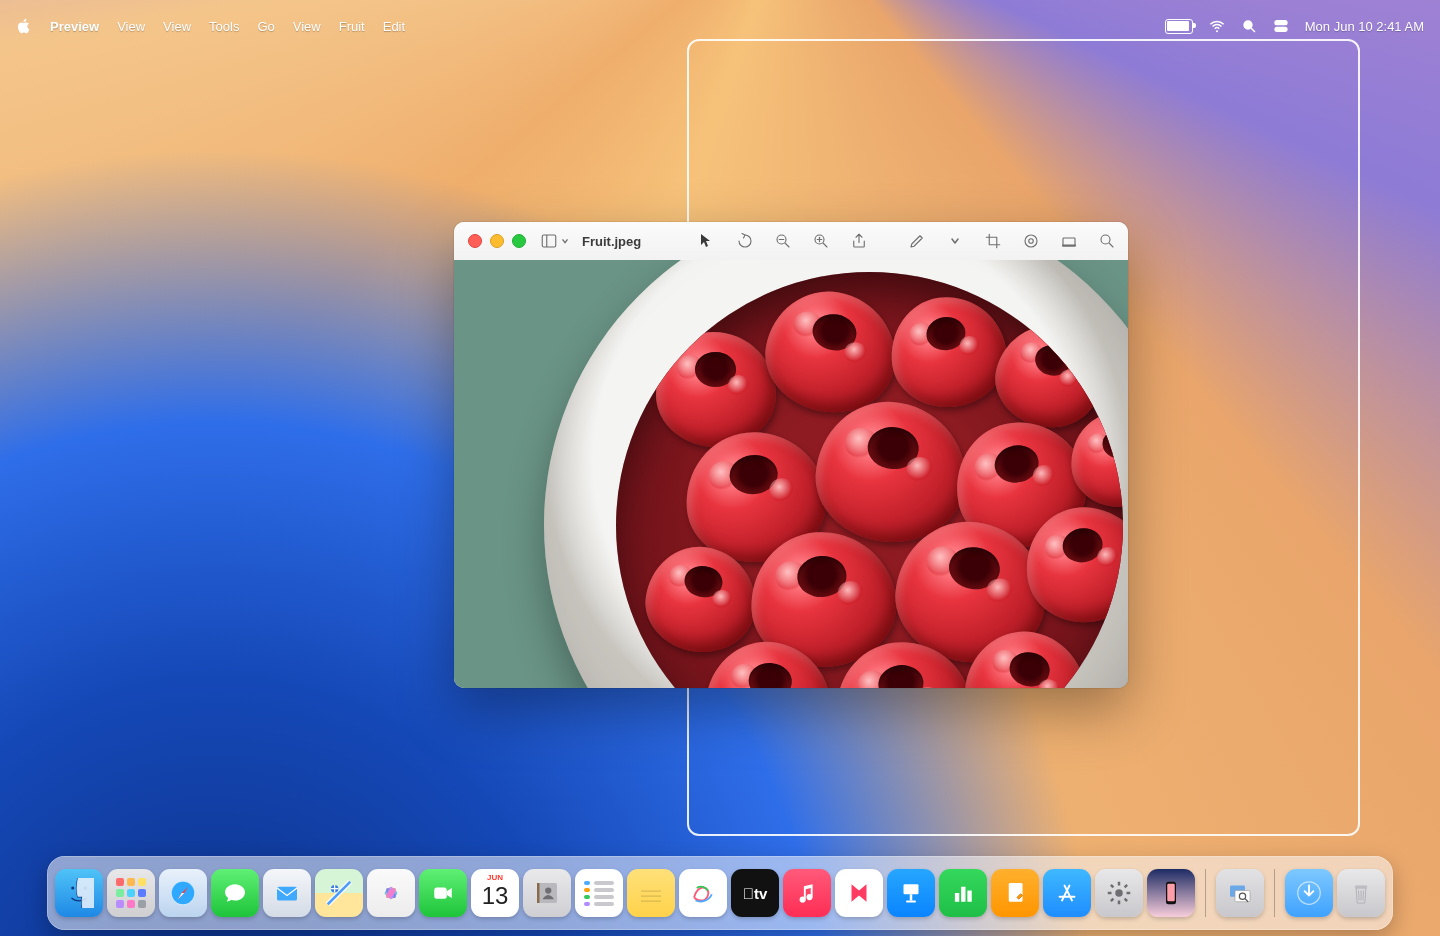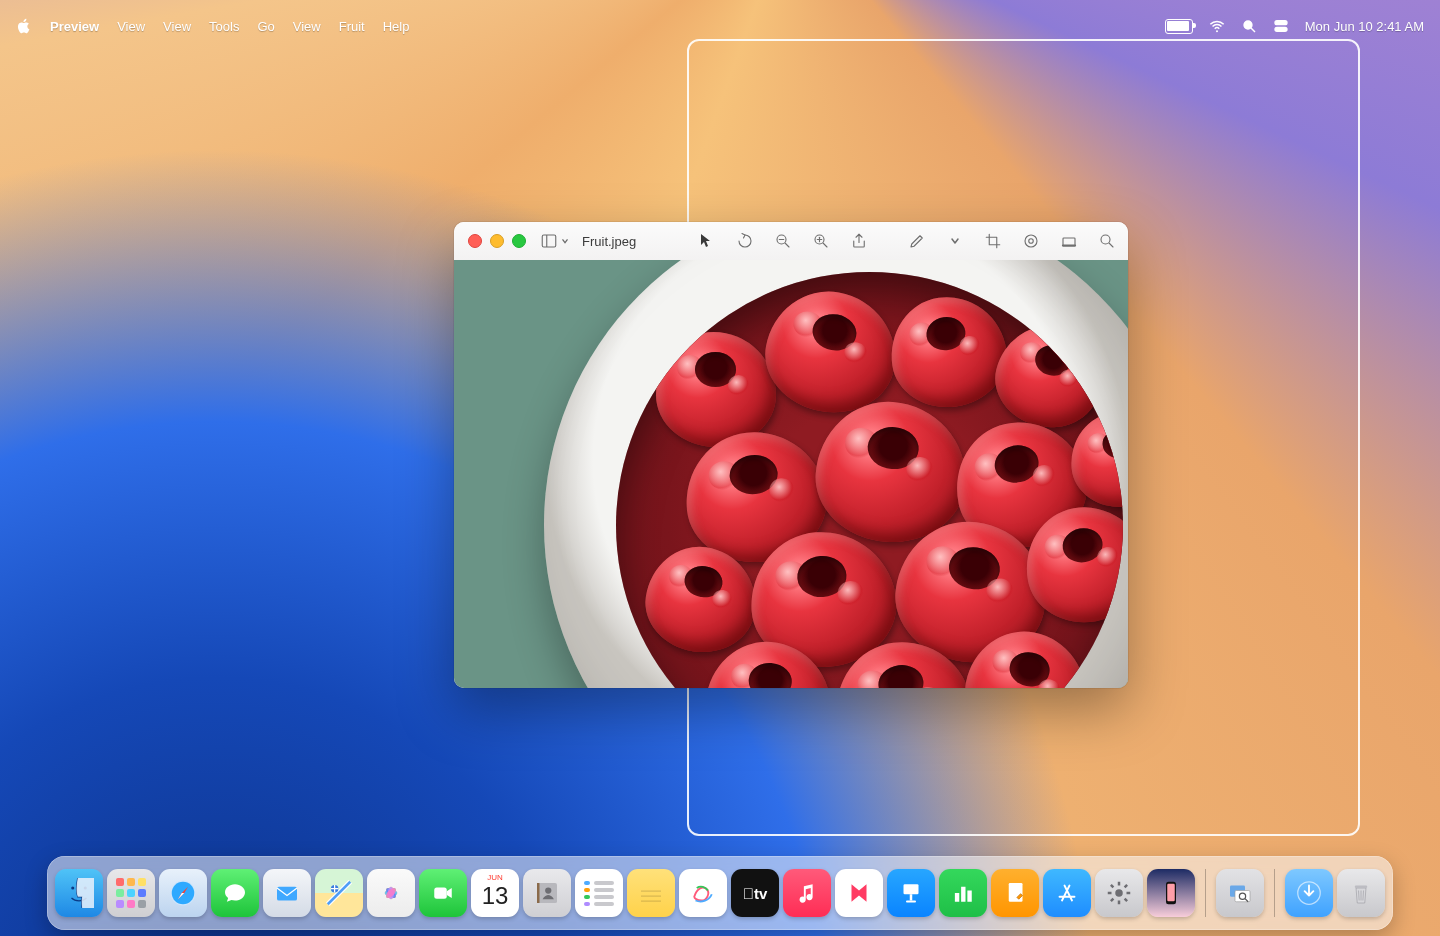--- a/index.html
+++ b/index.html
@@ -51,21 +51,21 @@
     border-bottom:1px solid #e2e1e0;
   }
   .traffic{display:flex;gap:8px;margin-right:14px}
   .traffic span{width:12px;height:12px;border-radius:50%;display:block}
   .tl-close{background:#ff5f57;border:.5px solid #e0443e}
   .tl-min{background:#febc2e;border:.5px solid #d89e24}
   .tl-max{background:#28c840;border:.5px solid #1faf34}
   .sidebar-btn{display:flex;align-items:center;gap:2px;color:#6d6d6d;margin-right:12px}
   .sidebar-btn svg{width:18px;height:18px;stroke:#6d6d6d;fill:none;stroke-width:1.5}
   .sidebar-btn .chev{width:10px;height:10px}
-  #win-title{font-size:13px;color:#3c3c3c;font-weight:400}
+  #win-title{font-size:13px;color:#3c3c3c;font-weight:700}
   #titlebar .flex1{flex:1}
   .tb{display:flex;gap:20px;align-items:center;color:#6f6f6f}
   .tb .ico{width:18px;height:18px;display:flex;align-items:center;justify-content:center}
   .tb svg{width:18px;height:18px;stroke:#6f6f6f;fill:none;stroke-width:1.5;stroke-linecap:round;stroke-linejoin:round}
   .tb .sm svg{width:12px;height:12px}
   .tb .cursor svg{fill:#3a3a3a;stroke:none;width:12px;height:14px}
   .tb .sep{width:0}
 
   
   #content{position:absolute;top:38px;left:0;right:0;bottom:0;background:#6a9486;overflow:hidden}
@@ -142,21 +142,21 @@
   .d-news{background:#fff}
   .d-keynote{background:linear-gradient(#27a6ff,#0a84ff)}
   .d-numbers{background:linear-gradient(#34d85c,#1fbf47)}
   .d-pages{background:linear-gradient(#ffb02e,#ff9500)}
   .d-appstore{background:linear-gradient(#3fb8ff,#1e8dff)}
   .d-settings{background:linear-gradient(#e8e8ea,#c8c8cc)}
   .d-mirror{background:linear-gradient(#1d2b64,#f8cdda)}
   .d-preview{background:linear-gradient(#e2e2e5,#c8c8cc)}
   .d-downloads{background:linear-gradient(#7ec8ff,#3fa2ff)}
   .d-trash{background:linear-gradient(#e8e8ea,#c8c8cc)}
-  .d-calendar .cal-top{position:absolute;top:4px;font-size:8px;font-weight:400;color:#ff3b30}
+  .d-calendar .cal-top{position:absolute;top:4px;font-size:8px;font-weight:700;color:#ff3b30}
   .d-calendar .cal-day{font-size:24px;font-weight:400;color:#222;margin-top:6px}
   .d-launchpad .grid9{display:grid;grid-template-columns:repeat(3,8px);grid-template-rows:repeat(3,8px);gap:3px}
   .d-launchpad .grid9 i{border-radius:2px}
   .d-reminders .rl{display:grid;grid-template-columns:6px 20px;gap:3px 4px}
   .d-reminders .rl i{height:4px;border-radius:2px}
 </style>
 </head>
 <body>
 
 <div id="desktop"></div>
@@ -168,21 +168,21 @@
           <path d="M11.3 8.4c0-1.8 1.5-2.7 1.5-2.7-0.8-1.2-2.1-1.3-2.5-1.3-1.1-.1-2.1.6-2.6.6s-1.4-.6-2.3-.6c-1.2 0-2.3.7-2.9 1.8-1.2 2.2-.3 5.4.9 7.2.6.9 1.3 1.8 2.2 1.8.9 0 1.2-.6 2.3-.6s1.4.6 2.3.6c1 0 1.6-.9 2.2-1.8.7-1 1-2 1-2.1 0 0-1.9-.7-2.1-2.9zM9.7 2.9c.5-.6.8-1.4.7-2.2-.7 0-1.6.5-2.1 1.1-.5.5-.9 1.4-.8 2.2.8 0 1.7-.5 2.2-1.1z"></path>
         </svg>
     </span>
     <span class="bold">Preview</span>
     <span>View</span>
     <span>View</span>
     <span>Tools</span>
     <span>Go</span>
     <span>View</span>
     <span>Fruit</span>
-    <span>Help</span>
+    <span>Edit</span>
   </div>
   <div class="spacer"></div>
   <div class="right">
     <span class="battery">
         <i></i>
       </span>
     <span>
         <svg viewBox="0 0 24 24">
           <path d="M12 18.5a1.5 1.5 0 100 3 1.5 1.5 0 000-3zm-4.2-3.3a6 6 0 018.4 0l-1.6 1.6a3.7 3.7 0 00-5.2 0zM4.5 11.9a10.6 10.6 0 0115 0l-1.6 1.6a8.3 8.3 0 00-11.8 0zM1.2 8.6a15.3 15.3 0 0121.6 0L21.2 10.2a13 13 0 00-18.4 0z"></path>
         </svg>

